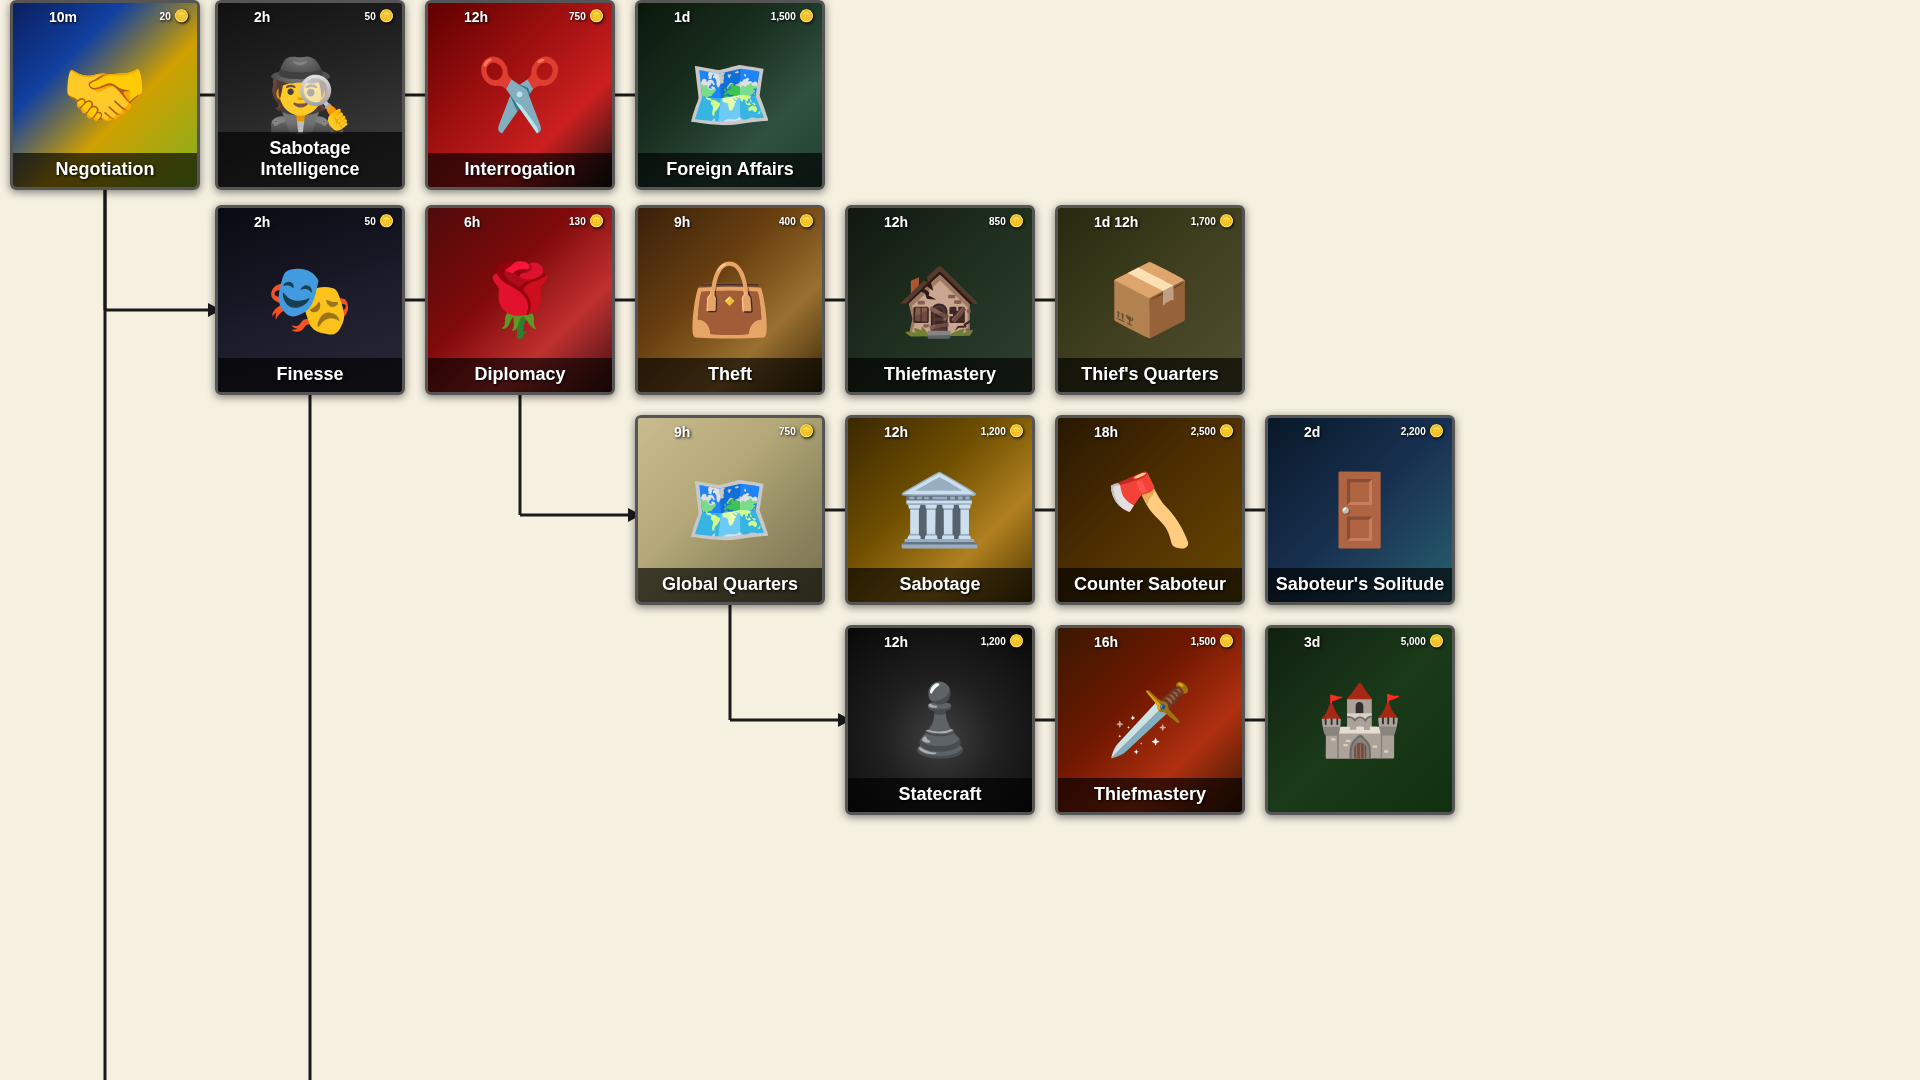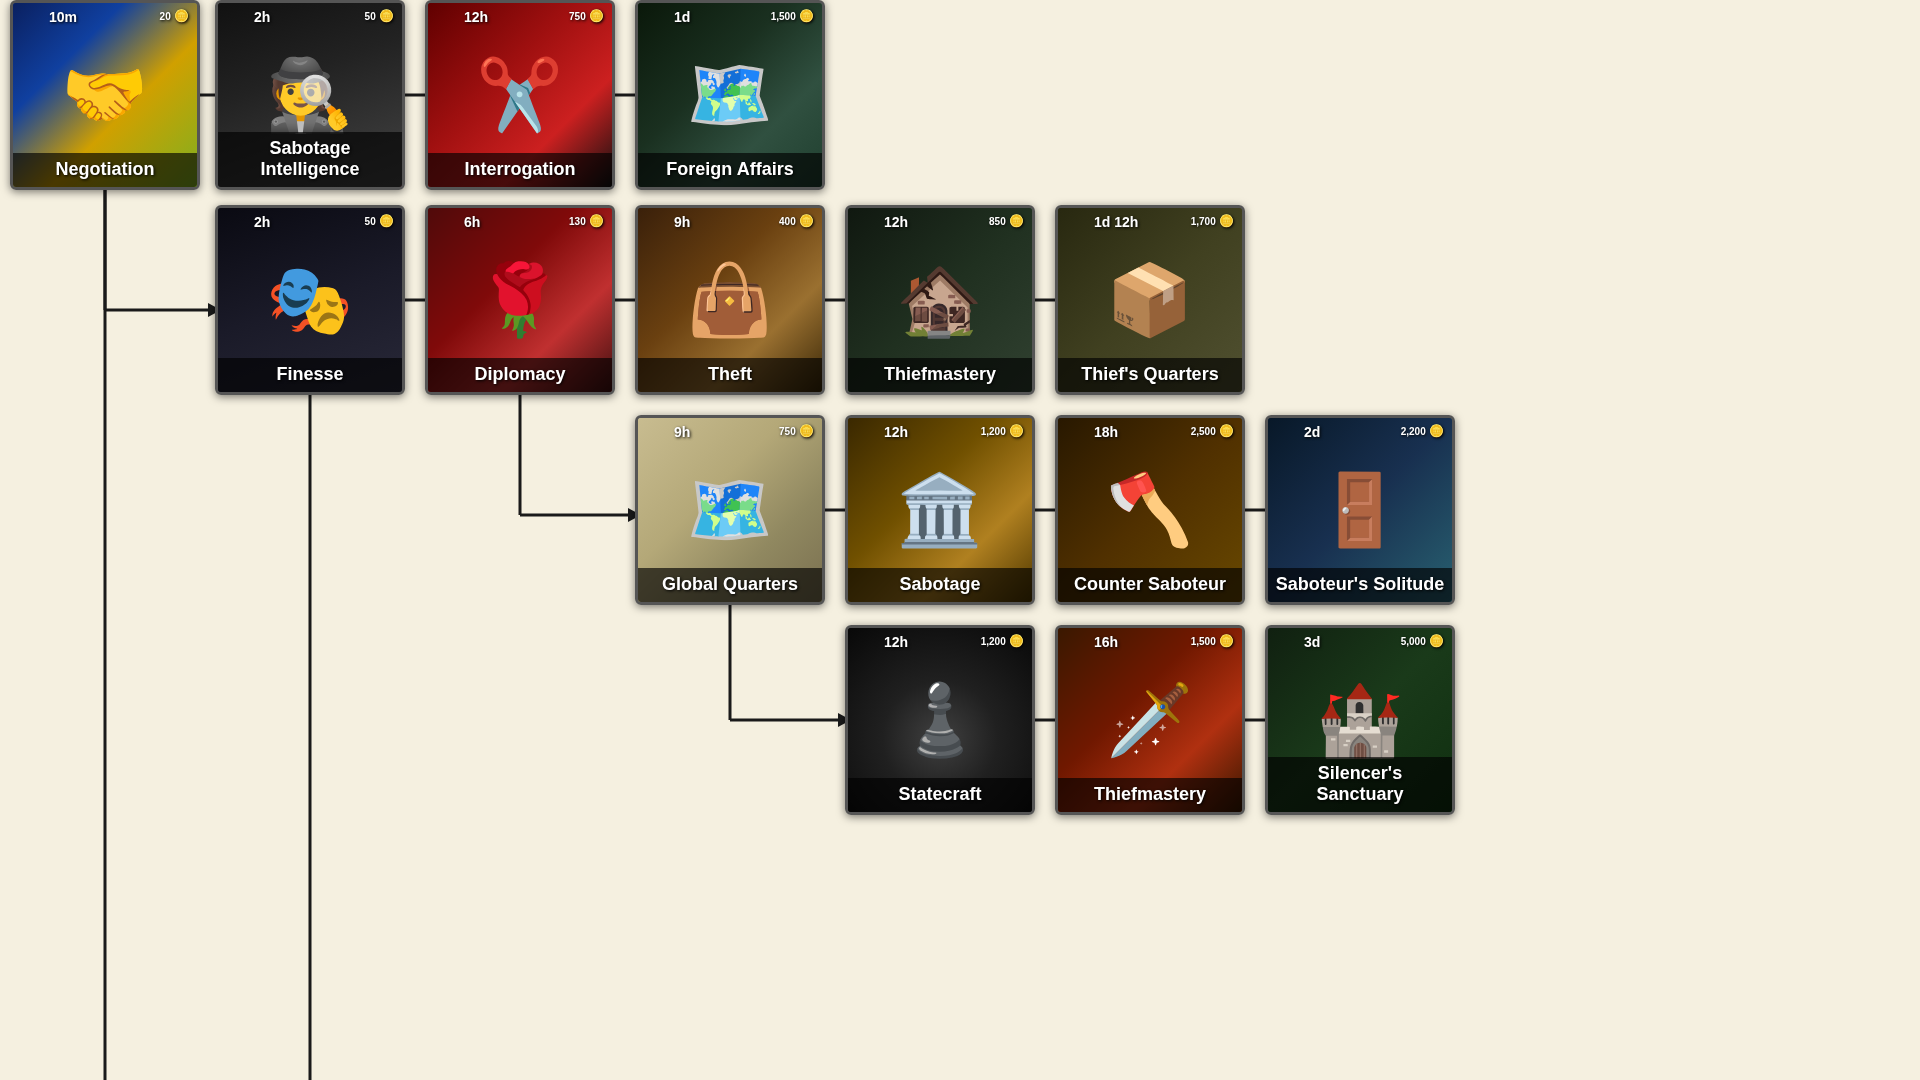--- a/index.html
+++ b/index.html
@@ -314,21 +314,20 @@
     <span class="card-time" data-name="card-time-assassination">16h</span>
     <span class="card-cost" data-name="card-cost-assassination">1,500</span>
     <div class="card-label" data-name="card-label-assassination">Thiefmastery</div>
   </div>
     <div class="skill-card bg-silencers-sanctuary" data-name="card-silencers-sanctuary" style="left: 1265px; top: 625px;">
     <div class="card-bg" data-name="card-bg-silencers-sanctuary">
       <span class="card-icon" data-name="card-icon-silencers-sanctuary">🏰</span>
     </div>
     <span class="card-time" data-name="card-time-silencers-sanctuary">3d</span>
     <span class="card-cost" data-name="card-cost-silencers-sanctuary">5,000</span>
-    <div class="card-label" data-name="card-label-silencers-sanctuary">Silencer's Sanctuary</div>
   </div>
   </div>
 
 <style>
   
   [data-name="card-negotiation"] .card-bg { background: linear-gradient(135deg, #0a2060 0%, #1040a0 30%, #d0a000 60%, #80b020 100%); }
   [data-name="card-counter-intelligence"] .card-bg { background: linear-gradient(160deg, #111 0%, #222 40%, #444 100%); }
   [data-name="card-interrogation"] .card-bg { background: linear-gradient(135deg, #600000 0%, #a01010 40%, #cc2020 70%, #111 100%); }
   [data-name="card-foreign-affairs"] .card-bg { background: linear-gradient(135deg, #0a180a 0%, #1a3020 40%, #305040 70%, #204030 100%); }
   [data-name="card-finesse"] .card-bg { background: linear-gradient(160deg, #0a0a12 0%, #1a1a28 50%, #282838 100%); }

